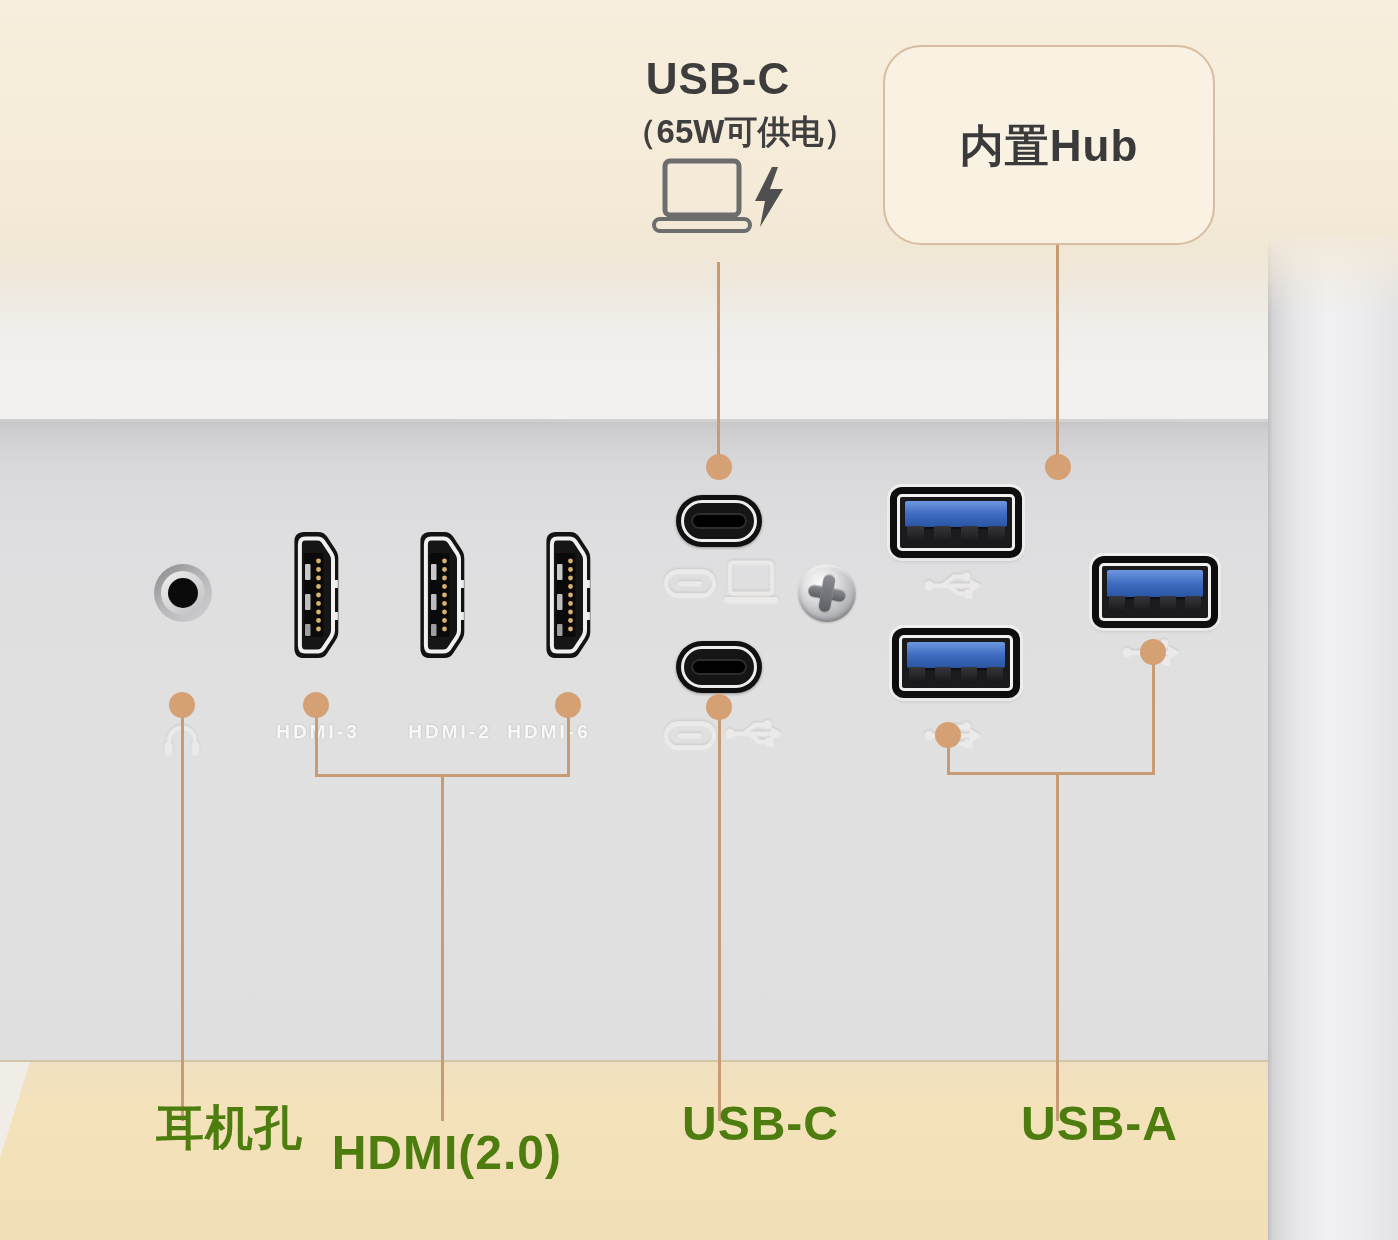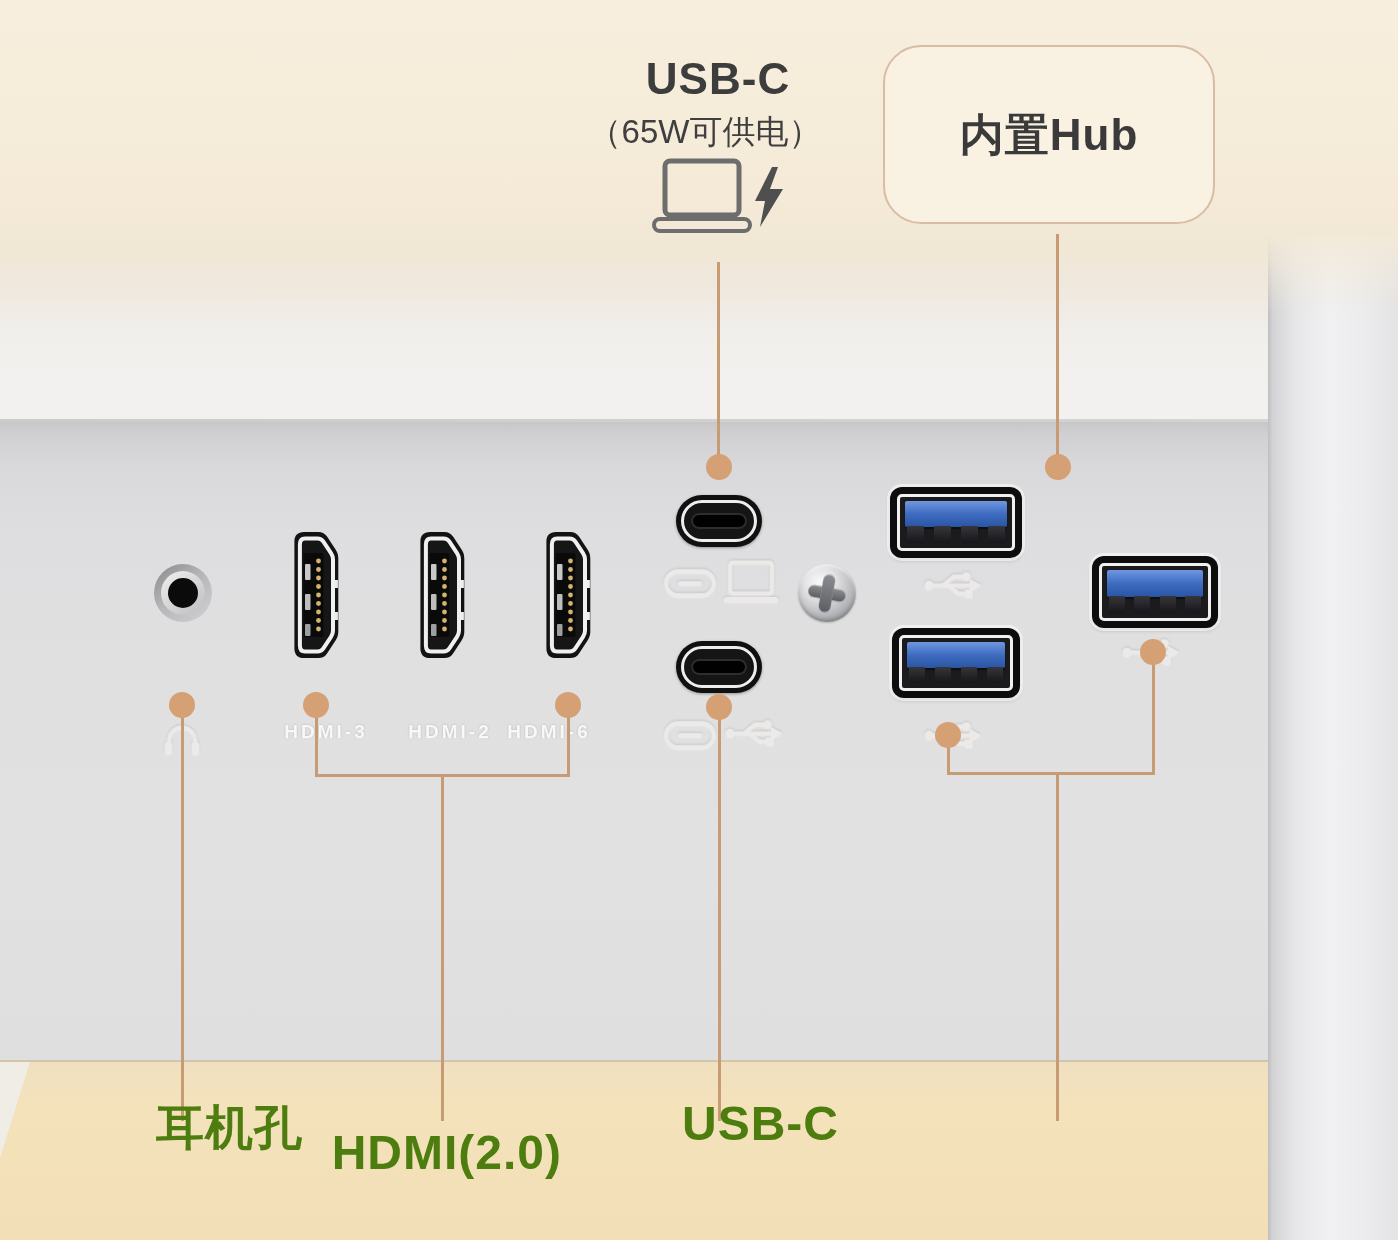--- a/index.html
+++ b/index.html
@@ -20,23 +20,23 @@
      background:linear-gradient(180deg,#f0e0c0 0px,#f4e2bb 45px,#f2dfb7 100%);}
   .corner-notch{left:0;top:1062px;width:30px;height:96px;z-index:3;background:#f0ede7;
      clip-path:polygon(0 0,100% 0,0 100%);}
   .right-strip{left:1268px;top:236px;width:130px;height:1004px;z-index:3;
      background:linear-gradient(180deg,rgba(243,233,216,.95) 0px,rgba(243,233,216,0) 80px),
                 linear-gradient(90deg,#bfbfc1 0px,#d4d4d6 5px,#e7e7e9 28px,#f1f1f3 62px,#ececee 95px,#e3e3e5 130px);}
 
   
   .t-title{top:54px;left:568px;width:300px;text-align:center;font-size:44px;font-weight:700;
            letter-spacing:1px;color:#3d3d3d;z-index:8;}
-  .t-sub{top:110px;left:530px;width:350px;text-align:center;font-size:33px;font-weight:400;
+  .t-sub{top:110px;left:565px;width:350px;text-align:center;font-size:33px;font-weight:700;
          color:#3f3f3f;z-index:8;}
-  .hub-box{left:883px;top:45px;width:332px;height:179px;z-index:8;border-radius:38px;
+  .hub-box{left:883px;top:45px;width:332px;height:200px;z-index:8;border-radius:38px;
            background:#f9f1e2;border:2px solid #d9bda2;box-sizing:border-box;
            display:flex;flex-direction:column;justify-content:center;align-items:center;}
   .hub-line{font-size:44px;font-weight:600;line-height:61px;color:#3a3a3a;letter-spacing:1px;}
 
   
   .line{background:#c79c74;z-index:5;}
   .vline{width:3px;}
   .hline{height:3px;}
   .dot{width:26px;height:26px;border-radius:50%;background:#d4a074;z-index:7;}
 
@@ -259,21 +259,21 @@
   </div>
 
   <div class="abs emb" style="left:162px;top:721px;">
     <svg width="40" height="38" viewBox="0 0 40 38">
       <path d="M7,30 V19 A13,13 0 0 1 33,19 V30" fill="none" stroke-width="3.2"></path>
       <rect class="f" x="3" y="21" width="7" height="12" rx="2.5"></rect>
       <rect class="f" x="30" y="21" width="7" height="12" rx="2.5"></rect>
     </svg>
   </div>
 
-  <div class="abs hdmi-lab" style="left:266px;">HDMI-3</div>
+  <div class="abs hdmi-lab" style="left:258px;">HDMI-3</div>
   <div class="abs hdmi-lab" style="left:390px;">HDMI-2</div>
   <div class="abs hdmi-lab" style="left:489px;">HDMI-6</div>
 
   <div class="abs emb" style="left:664px;top:569px;">
     <svg width="52" height="28" viewBox="0 0 52 28">
       <rect x="2" y="2" width="48" height="24" rx="12" fill="none" stroke-width="3.4"></rect>
       <path d="M16,14 H36" stroke-width="3.4" stroke-linecap="round"></path>
     </svg>
   </div>
   <div class="abs emb" style="left:722px;top:559px;">
@@ -331,14 +331,15 @@
       <path d="M20,19 L31,10 H40" fill="none" stroke-width="3.2"></path>
       <circle class="f" cx="43.5" cy="10" r="3.8"></circle>
       <path d="M26,19 L35,27 H42" fill="none" stroke-width="3.2"></path>
       <rect class="f" x="42" y="23.5" width="7.5" height="7.5"></rect>
     </svg>
   </div>
 
   <div class="abs b-label" style="left:63px;">耳机孔</div>
   <div class="abs b-label" style="left:322px;margin-top:29px;">HDMI(2.0)</div>
   <div class="abs b-label" style="left:599px;">USB-C</div>
+  <div class="abs b-label" style="left:938px;">USB-A</div>
 
 </div>
 
 </body></html>

